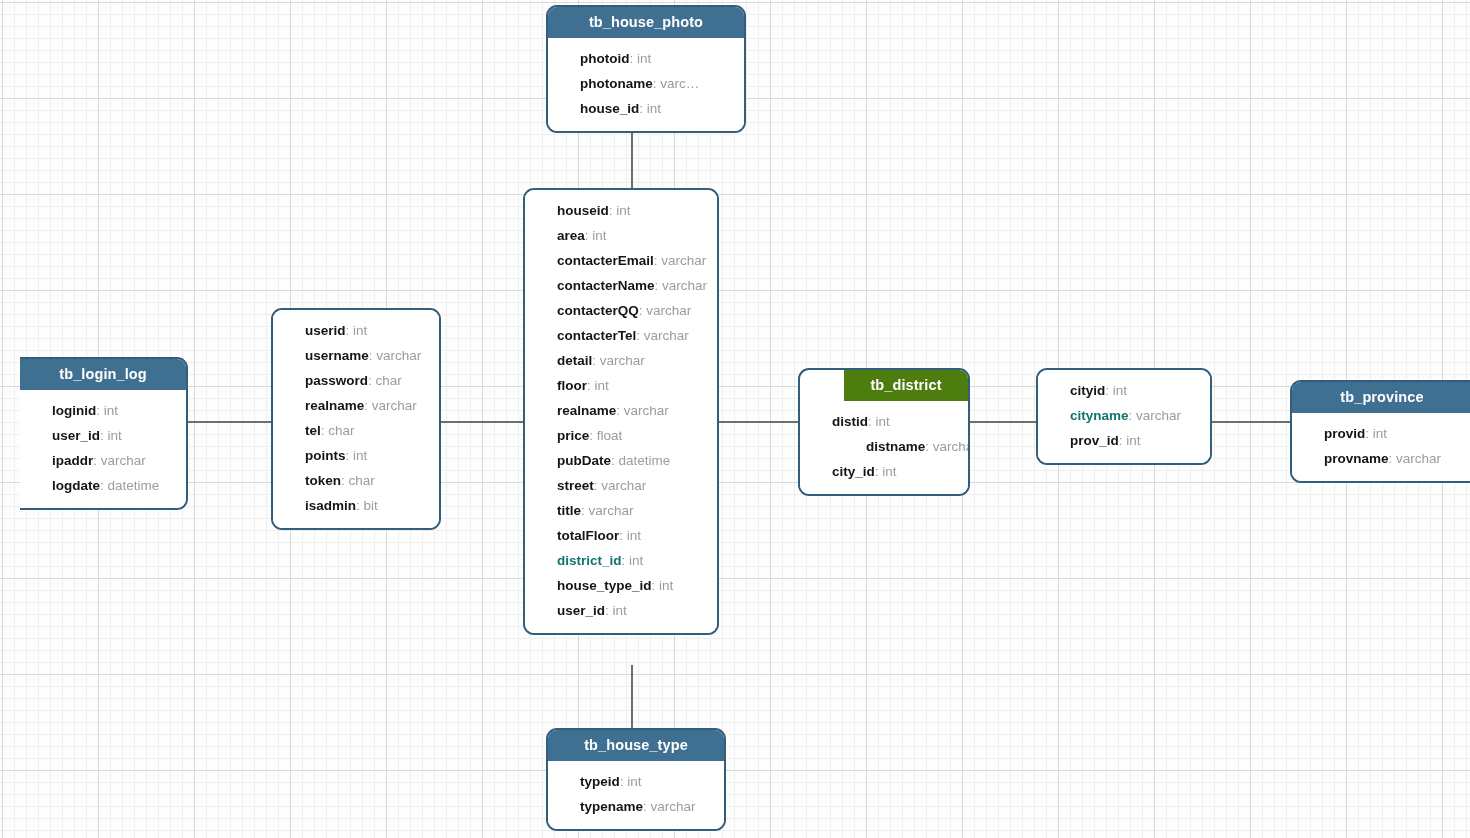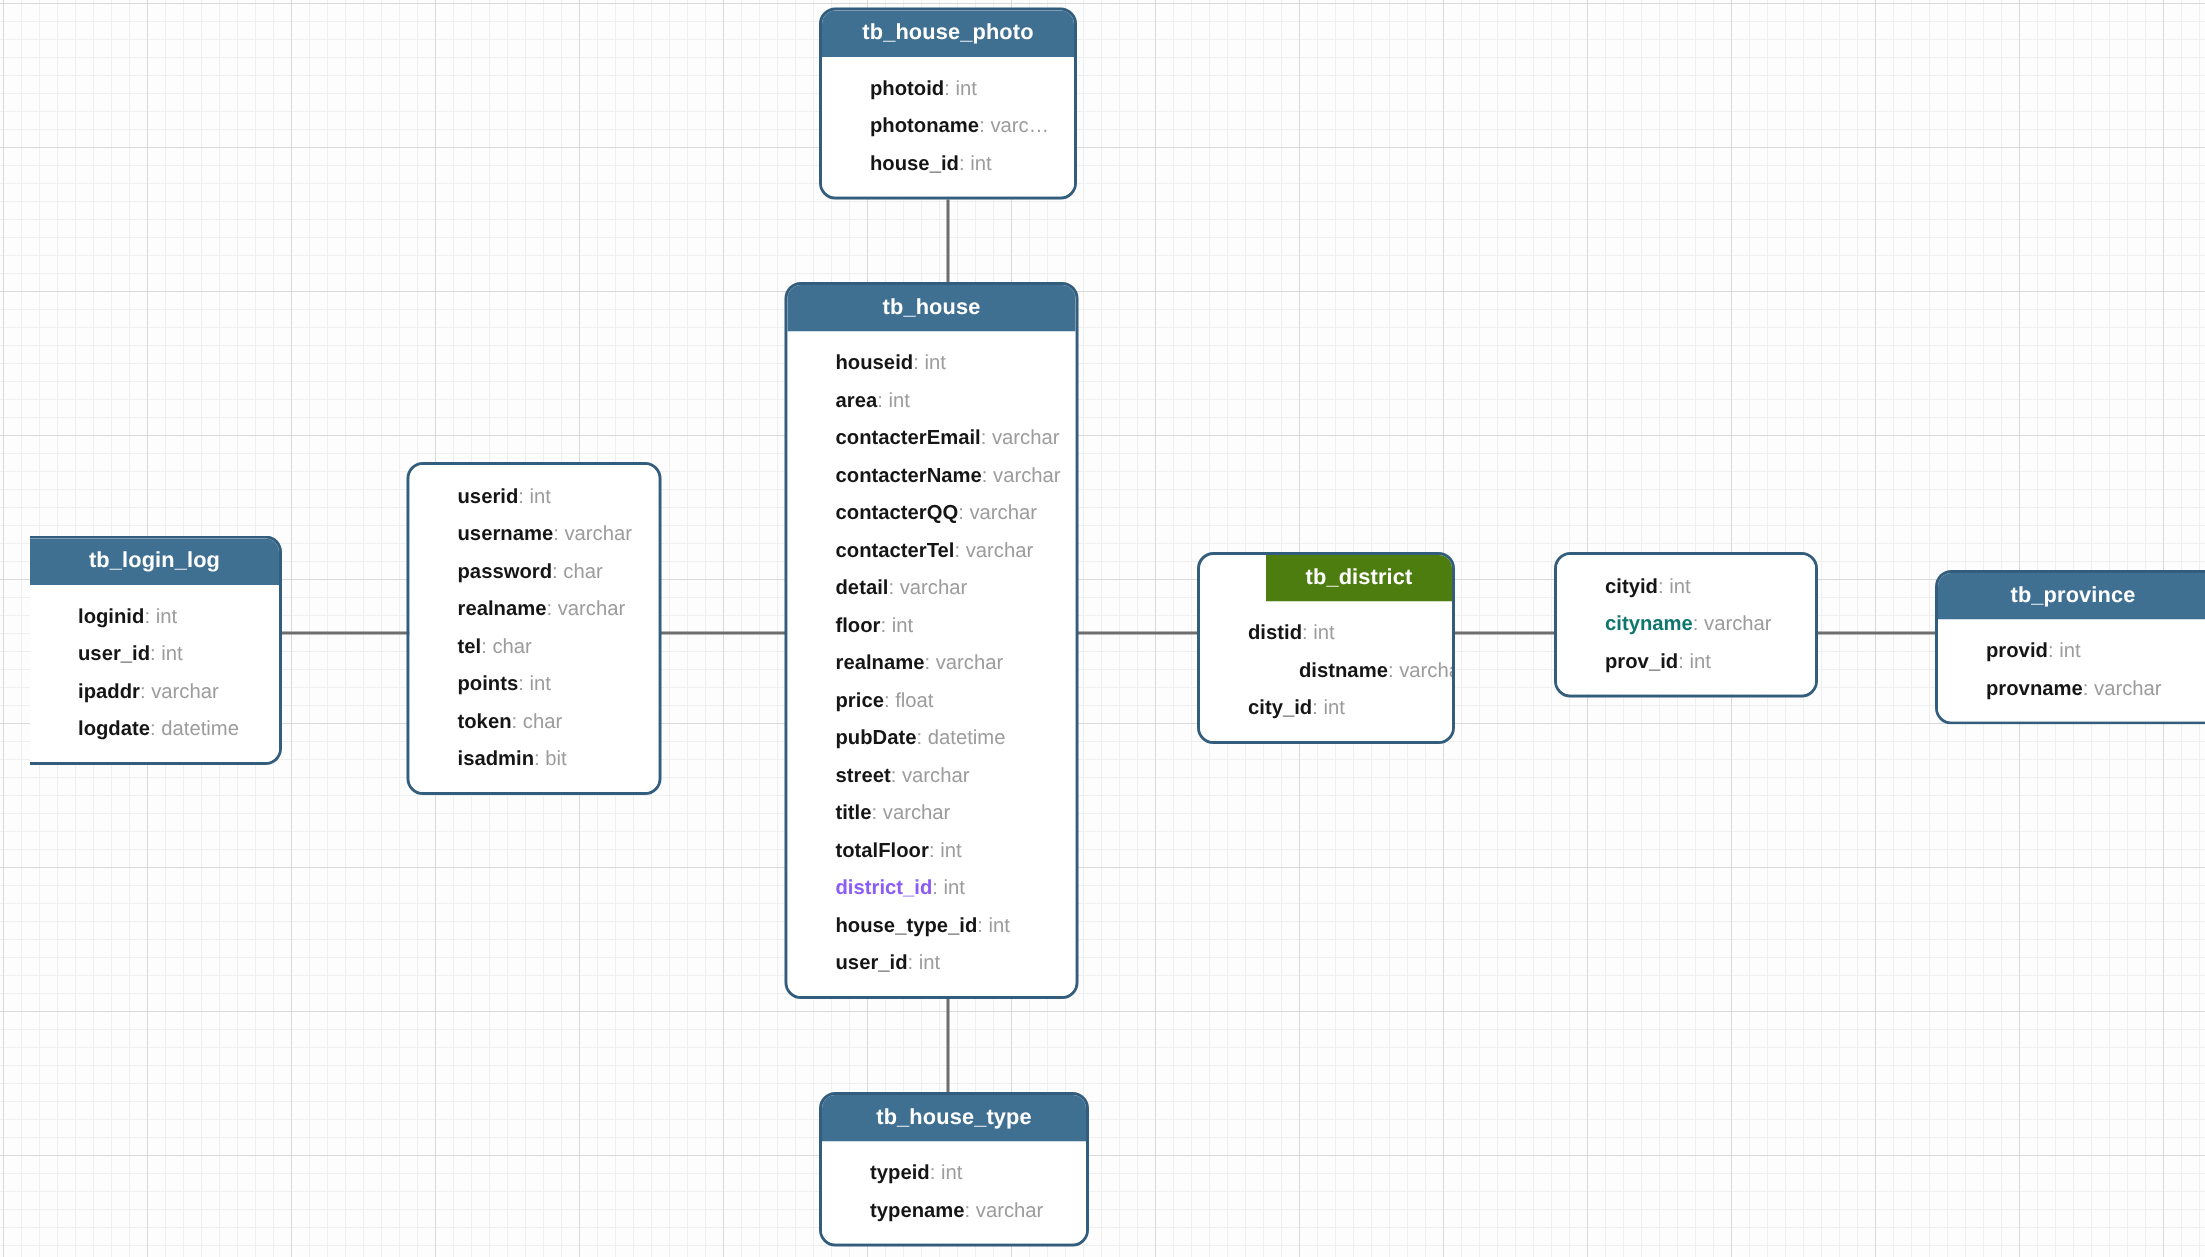--- a/index.html
+++ b/index.html
@@ -99,46 +99,45 @@
   <div id="connector-layer">
       <div class="conn v" style="left: 631px; top: 133px; height: 56px; background: rgb(110, 110, 110);"></div>
       <div class="conn v" style="left: 631px; top: 665px; height: 64px; background: rgb(110, 110, 110);"></div>
       <div class="conn h" style="left: 187px; top: 421px; width: 86px; background: rgb(110, 110, 110);"></div>
       <div class="conn h" style="left: 440px; top: 421px; width: 85px; background: rgb(110, 110, 110);"></div>
       <div class="conn h" style="left: 718px; top: 421px; width: 82px; background: rgb(110, 110, 110);"></div>
       <div class="conn h" style="left: 968px; top: 421px; width: 70px; background: rgb(110, 110, 110);"></div>
       <div class="conn h" style="left: 1210px; top: 421px; width: 82px; background: rgb(110, 110, 110);"></div>
     </div>
   <div id="entity-layer">
-      <div class="entity" style="left: 546px; top: 5px; width: 172px; border-color: rgb(51, 93, 124);">
+      <div class="entity" style="left: 546px; top: 5px; width: 200px; border-color: rgb(51, 93, 124);">
         <div class="entity-header" style="background: rgb(63, 111, 145);">tb_house_photo</div>
         <div class="entity-body">
           <div class="field"><span class="fname" style="color: rgb(21, 21, 21);">photoid</span><span class="ftype" style="color: rgb(156, 156, 156);">: </span><span class="ftype" style="color: rgb(156, 156, 156);">int</span></div>
           <div class="field"><span class="fname" style="color: rgb(21, 21, 21);">photoname</span><span class="ftype" style="color: rgb(156, 156, 156);">: </span><span class="ftype" style="color: rgb(156, 156, 156);">varc…</span></div>
           <div class="field"><span class="fname" style="color: rgb(21, 21, 21);">house_id</span><span class="ftype" style="color: rgb(156, 156, 156);">: </span><span class="ftype" style="color: rgb(156, 156, 156);">int</span></div>
         </div>
       </div>
       <div class="entity" style="left: 523px; top: 188px; width: 196px; border-color: rgb(51, 93, 124);">
-        <div class="entity-header" style="background: rgb(63, 111, 145);">tb_house</div>
         <div class="entity-body">
           <div class="field"><span class="fname" style="color: rgb(21, 21, 21);">houseid</span><span class="ftype" style="color: rgb(156, 156, 156);">: </span><span class="ftype" style="color: rgb(156, 156, 156);">int</span></div>
           <div class="field"><span class="fname" style="color: rgb(21, 21, 21);">area</span><span class="ftype" style="color: rgb(156, 156, 156);">: </span><span class="ftype" style="color: rgb(156, 156, 156);">int</span></div>
           <div class="field"><span class="fname" style="color: rgb(21, 21, 21);">contacterEmail</span><span class="ftype" style="color: rgb(156, 156, 156);">: </span><span class="ftype" style="color: rgb(156, 156, 156);">varchar</span></div>
           <div class="field"><span class="fname" style="color: rgb(21, 21, 21);">contacterName</span><span class="ftype" style="color: rgb(156, 156, 156);">: </span><span class="ftype" style="color: rgb(156, 156, 156);">varchar</span></div>
           <div class="field"><span class="fname" style="color: rgb(21, 21, 21);">contacterQQ</span><span class="ftype" style="color: rgb(156, 156, 156);">: </span><span class="ftype" style="color: rgb(156, 156, 156);">varchar</span></div>
           <div class="field"><span class="fname" style="color: rgb(21, 21, 21);">contacterTel</span><span class="ftype" style="color: rgb(156, 156, 156);">: </span><span class="ftype" style="color: rgb(156, 156, 156);">varchar</span></div>
           <div class="field"><span class="fname" style="color: rgb(21, 21, 21);">detail</span><span class="ftype" style="color: rgb(156, 156, 156);">: </span><span class="ftype" style="color: rgb(156, 156, 156);">varchar</span></div>
           <div class="field"><span class="fname" style="color: rgb(21, 21, 21);">floor</span><span class="ftype" style="color: rgb(156, 156, 156);">: </span><span class="ftype" style="color: rgb(156, 156, 156);">int</span></div>
           <div class="field"><span class="fname" style="color: rgb(21, 21, 21);">realname</span><span class="ftype" style="color: rgb(156, 156, 156);">: </span><span class="ftype" style="color: rgb(156, 156, 156);">varchar</span></div>
           <div class="field"><span class="fname" style="color: rgb(21, 21, 21);">price</span><span class="ftype" style="color: rgb(156, 156, 156);">: </span><span class="ftype" style="color: rgb(156, 156, 156);">float</span></div>
           <div class="field"><span class="fname" style="color: rgb(21, 21, 21);">pubDate</span><span class="ftype" style="color: rgb(156, 156, 156);">: </span><span class="ftype" style="color: rgb(156, 156, 156);">datetime</span></div>
           <div class="field"><span class="fname" style="color: rgb(21, 21, 21);">street</span><span class="ftype" style="color: rgb(156, 156, 156);">: </span><span class="ftype" style="color: rgb(156, 156, 156);">varchar</span></div>
           <div class="field"><span class="fname" style="color: rgb(21, 21, 21);">title</span><span class="ftype" style="color: rgb(156, 156, 156);">: </span><span class="ftype" style="color: rgb(156, 156, 156);">varchar</span></div>
           <div class="field"><span class="fname" style="color: rgb(21, 21, 21);">totalFloor</span><span class="ftype" style="color: rgb(156, 156, 156);">: </span><span class="ftype" style="color: rgb(156, 156, 156);">int</span></div>
-          <div class="field"><span class="fname" style="color: #8b5cf6; text-align: right;">district_id</span><span class="ftype" style="color: rgb(156, 156, 156);">: </span><span class="ftype" style="color: rgb(156, 156, 156);">int</span></div>
+          <div class="field"><span class="fname" style="color: #0f766e; text-align: right;">district_id</span><span class="ftype" style="color: rgb(156, 156, 156);">: </span><span class="ftype" style="color: rgb(156, 156, 156);">int</span></div>
           <div class="field"><span class="fname" style="color: rgb(21, 21, 21);">house_type_id</span><span class="ftype" style="color: rgb(156, 156, 156);">: </span><span class="ftype" style="color: rgb(156, 156, 156);">int</span></div>
           <div class="field"><span class="fname" style="color: rgb(21, 21, 21);">user_id</span><span class="ftype" style="color: rgb(156, 156, 156);">: </span><span class="ftype" style="color: rgb(156, 156, 156);">int</span></div>
         </div>
       </div>
       <div class="entity" style="left: 271px; top: 308px; width: 170px; border-color: rgb(51, 93, 124);">
         <div class="entity-body">
           <div class="field"><span class="fname" style="color: rgb(21, 21, 21);">userid</span><span class="ftype" style="color: rgb(156, 156, 156);">: </span><span class="ftype" style="color: rgb(156, 156, 156);">int</span></div>
           <div class="field"><span class="fname" style="color: rgb(21, 21, 21);">username</span><span class="ftype" style="color: rgb(156, 156, 156);">: </span><span class="ftype" style="color: rgb(156, 156, 156);">varchar</span></div>
           <div class="field"><span class="fname" style="color: rgb(21, 21, 21);">password</span><span class="ftype" style="color: rgb(156, 156, 156);">: </span><span class="ftype" style="color: rgb(156, 156, 156);">char</span></div>
           <div class="field"><span class="fname" style="color: rgb(21, 21, 21);">realname</span><span class="ftype" style="color: rgb(156, 156, 156);">: </span><span class="ftype" style="color: rgb(156, 156, 156);">varchar</span></div>

